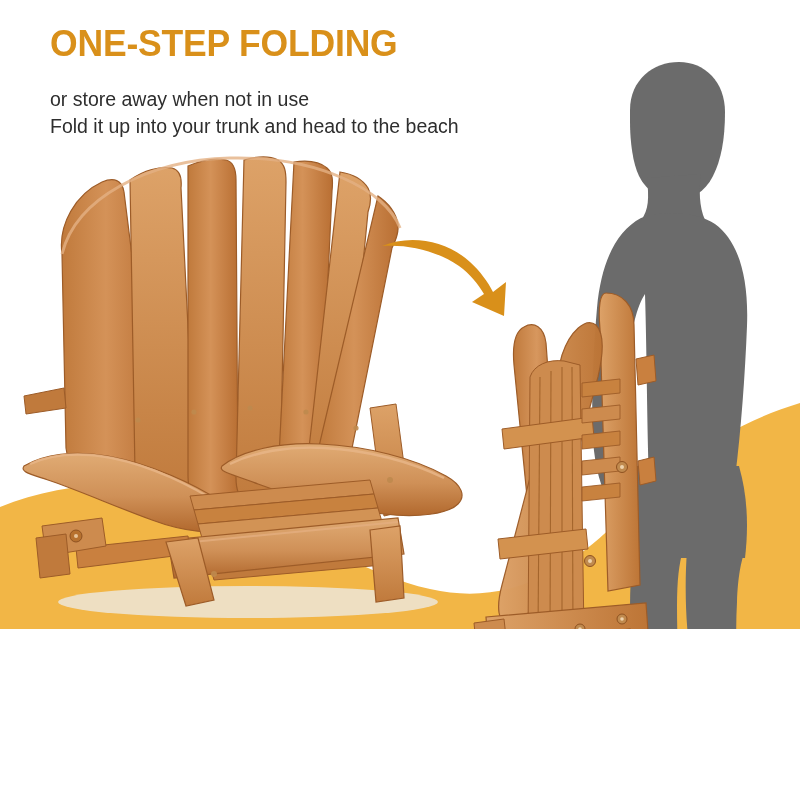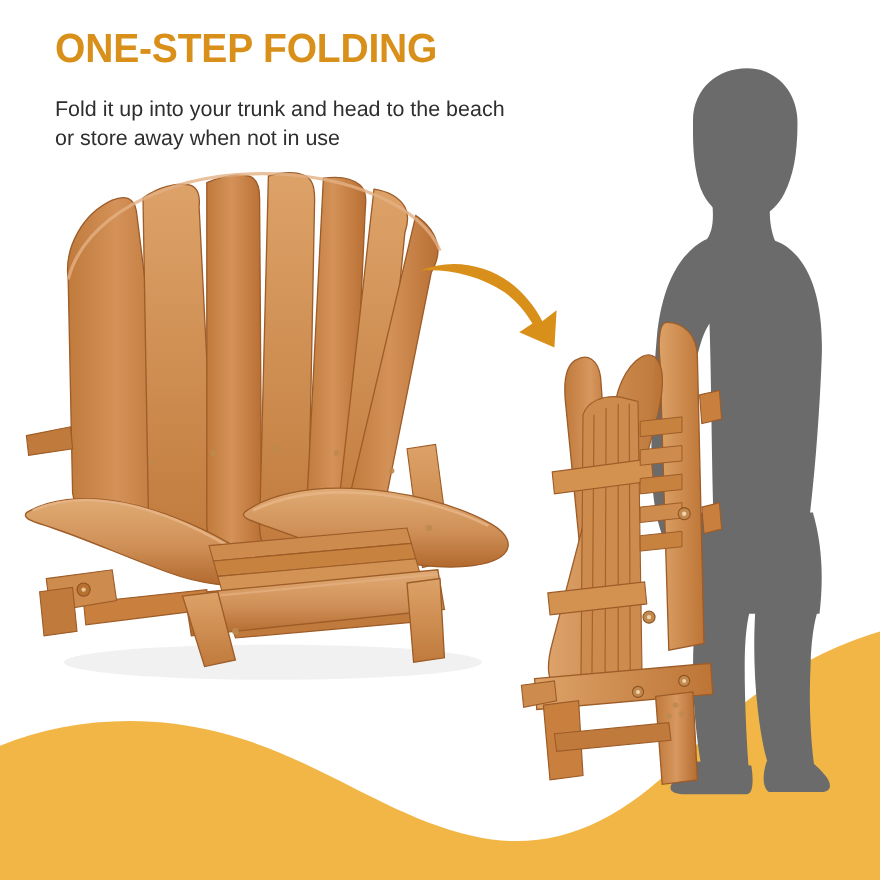--- a/index.html
+++ b/index.html
@@ -2,21 +2,21 @@
 <html><head>
 <meta charset="utf-8">
 <style>
   html,body{margin:0;padding:0;}
   body{
     width:800px;height:800px;overflow:hidden;
     background:#ffffff;
     font-family:"Liberation Sans","DejaVu Sans",sans-serif;
     position:relative;
   }
-  #stage{position:absolute;inset:0;width:800px;height:800px;overflow:hidden;background:#fff;}
+  #stage{position:absolute;inset:0;width:800px;height:629px;overflow:hidden;background:#fff;}
 
   
   .headline{
     position:absolute;left:50px;top:22px;
     font-size:37px;line-height:44px;
     font-weight:700;letter-spacing:-0.2px;
     color:#d9901a;
     white-space:nowrap;
     transform:scaleX(0.96);transform-origin:left center;
   }
@@ -268,17 +268,17 @@
     <svg viewBox="0 0 140 90" width="140" height="90">
       <path d="M2,16 C30,4 66,10 90,32 C100,41 108,52 113,62
                L126,52 L124,86 L92,72 L104,64
                C98,54 90,44 79,36 C56,20 26,14 2,16 Z" fill="#d9901a"></path>
     </svg>
   </div>
 
   <div class="headline">ONE-STEP FOLDING</div>
 
   <div class="subline">
+    <div>or store away when not in use</div>
     <div>Fold it up into your trunk and head to the beach</div>
-    <div>or store away when not in use</div>
   </div>
 
 </div>
 
 </body></html>

